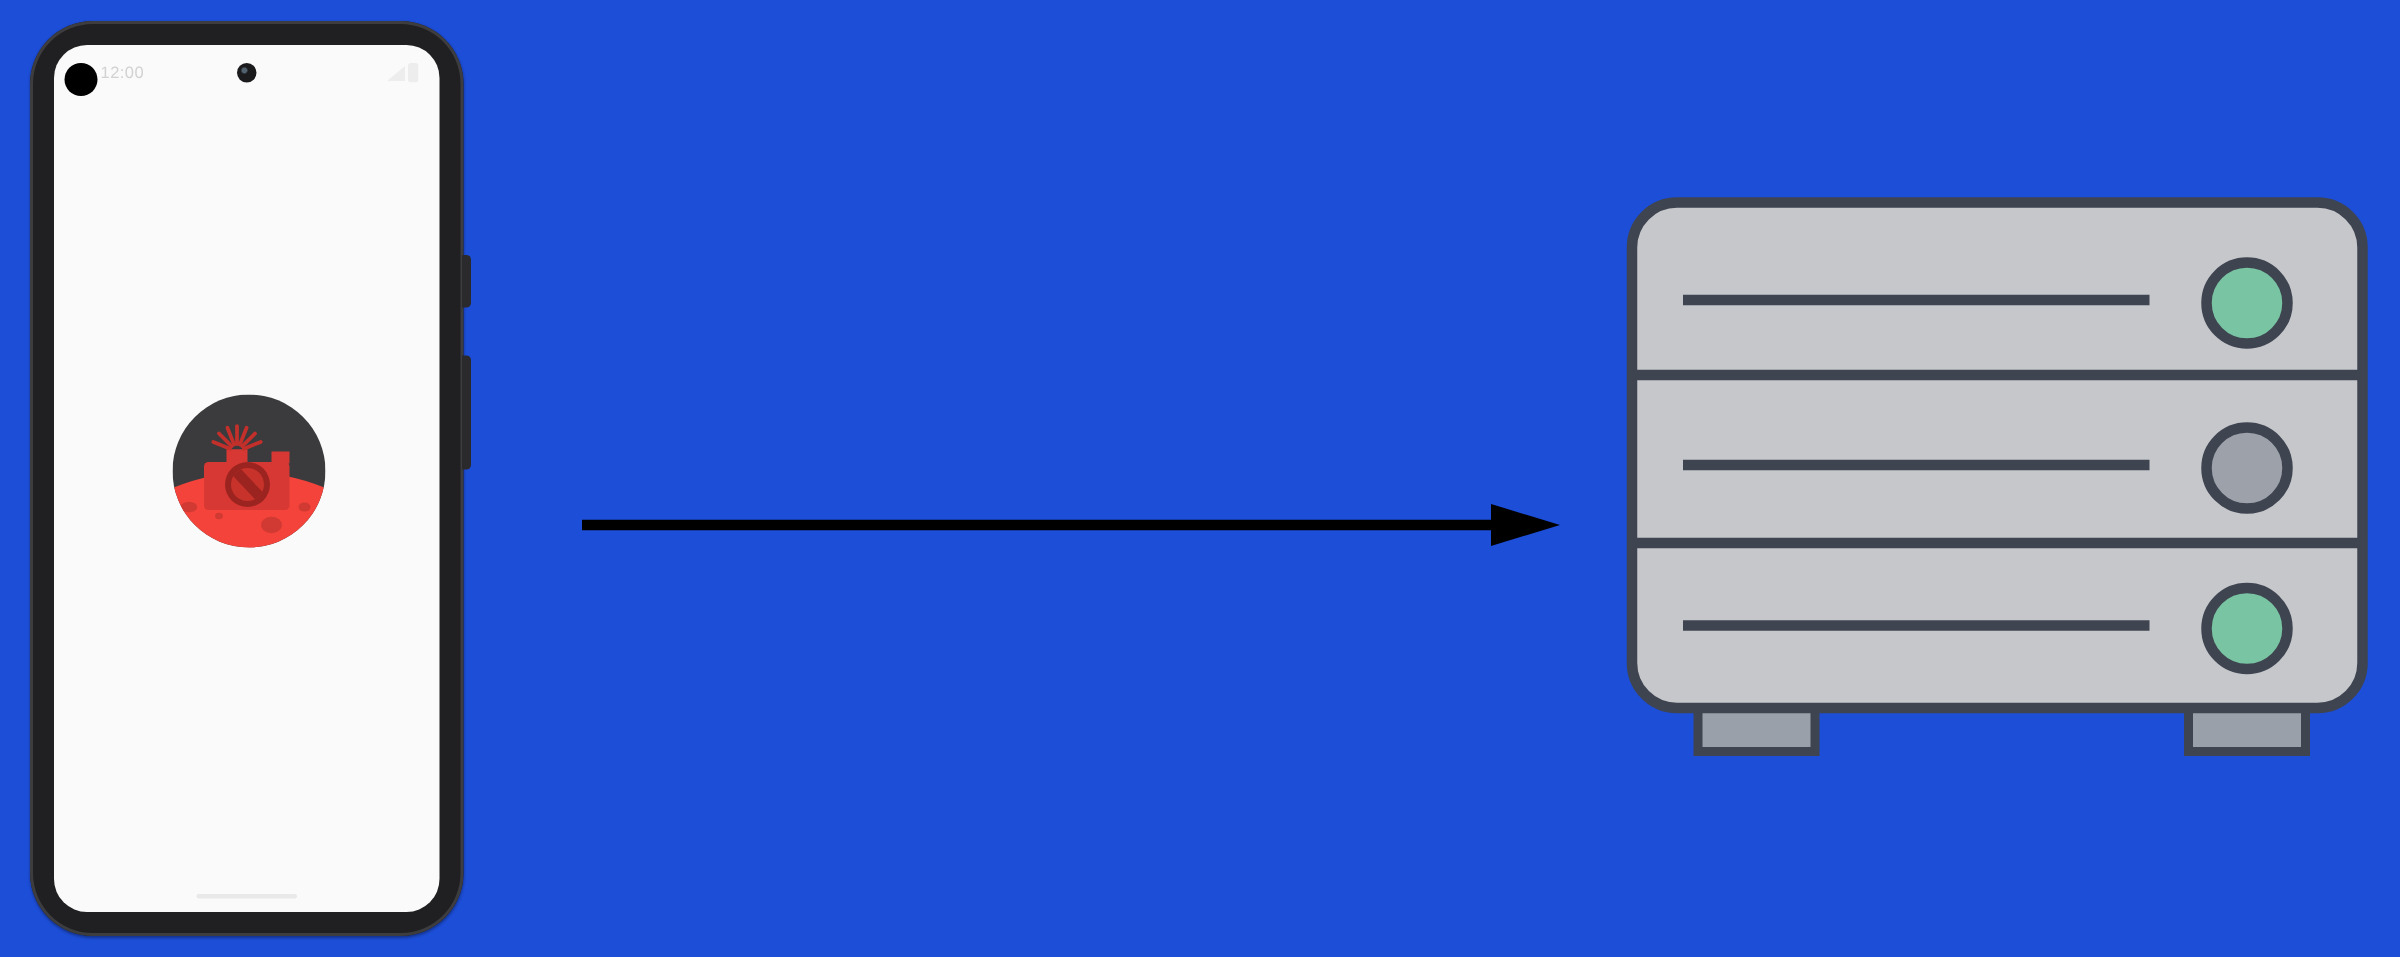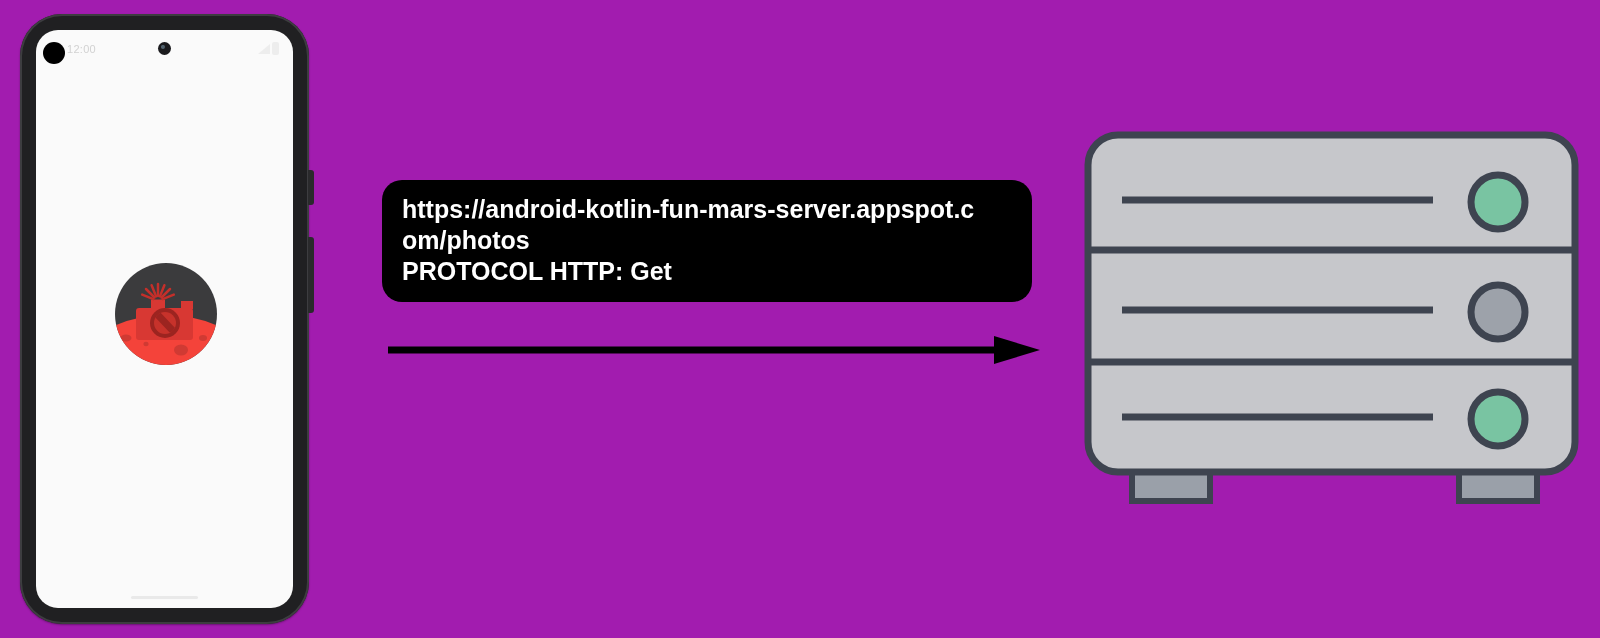--- a/index.html
+++ b/index.html
@@ -1,21 +1,21 @@
 <!DOCTYPE html>
 <html><head>
 <meta charset="utf-8">
 <style>
   html,body { margin:0; padding:0; }
   body { font-family: "Liberation Sans", sans-serif; }
   .canvas {
     position: relative;
     width: 1600px;
     height: 638px;
-    background: #a21caf;
+    background: #1d4ed8;
     overflow: hidden;
   }
 
   
   .phone {
     position: absolute;
     left: 20px; top: 14px;
     width: 289px; height: 610px;
     border-radius: 42px;
     background: #202022;
@@ -154,26 +154,20 @@
               <line x1="38.4" y1="36.1" x2="27.2" y2="31.6"></line>
             </g>
           </g>
         </g>
       </svg>
 
       <div class="nav-pill" style="background-color: rgb(233, 233, 233);"></div>
     </div>
   </div>
 
-  <div class="bubble" style="background-color: rgb(0, 0, 0);">
-    <div class="bubble-text" style="color: rgb(255, 255, 255);">
-      <span class="url-line">https://android-kotlin-fun-mars-server.appspot.com/photos</span>
-      <span class="protocol-line">PROTOCOL HTTP: Get</span>
-    </div>
-  </div>
 
   <svg class="arrow-svg" width="670" height="44" viewBox="375 328 670 44">
     <line x1="388" y1="350" x2="1000" y2="350" stroke-width="7" stroke="#000000"></line>
     <polygon points="994,336 994,364 1040,350" fill="#000000"></polygon>
   </svg>
 
   <svg class="server-svg" width="505" height="385" viewBox="1080 125 505 385">
     <g stroke-width="6" fill="#9aa0a9" stroke="#3e4450">
       <rect x="1132" y="455" width="78" height="46"></rect>
       <rect x="1459" y="455" width="78" height="46"></rect>

